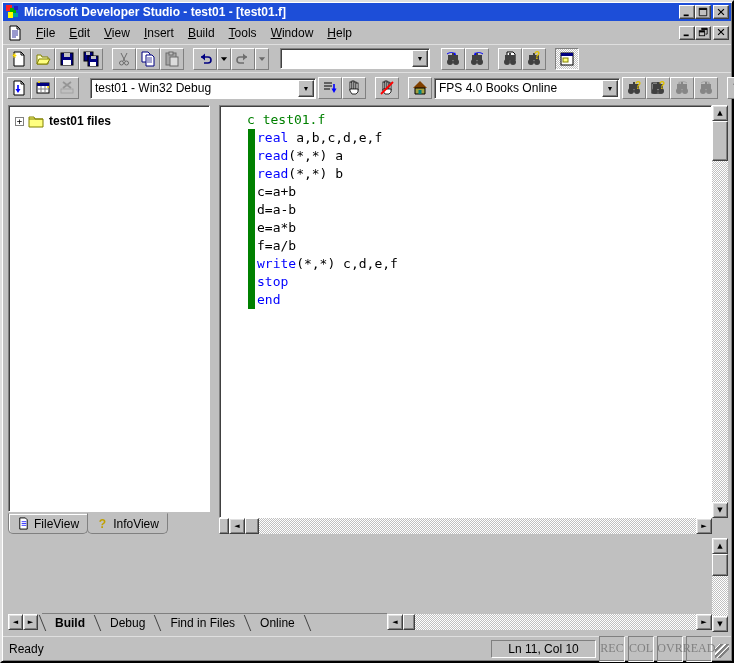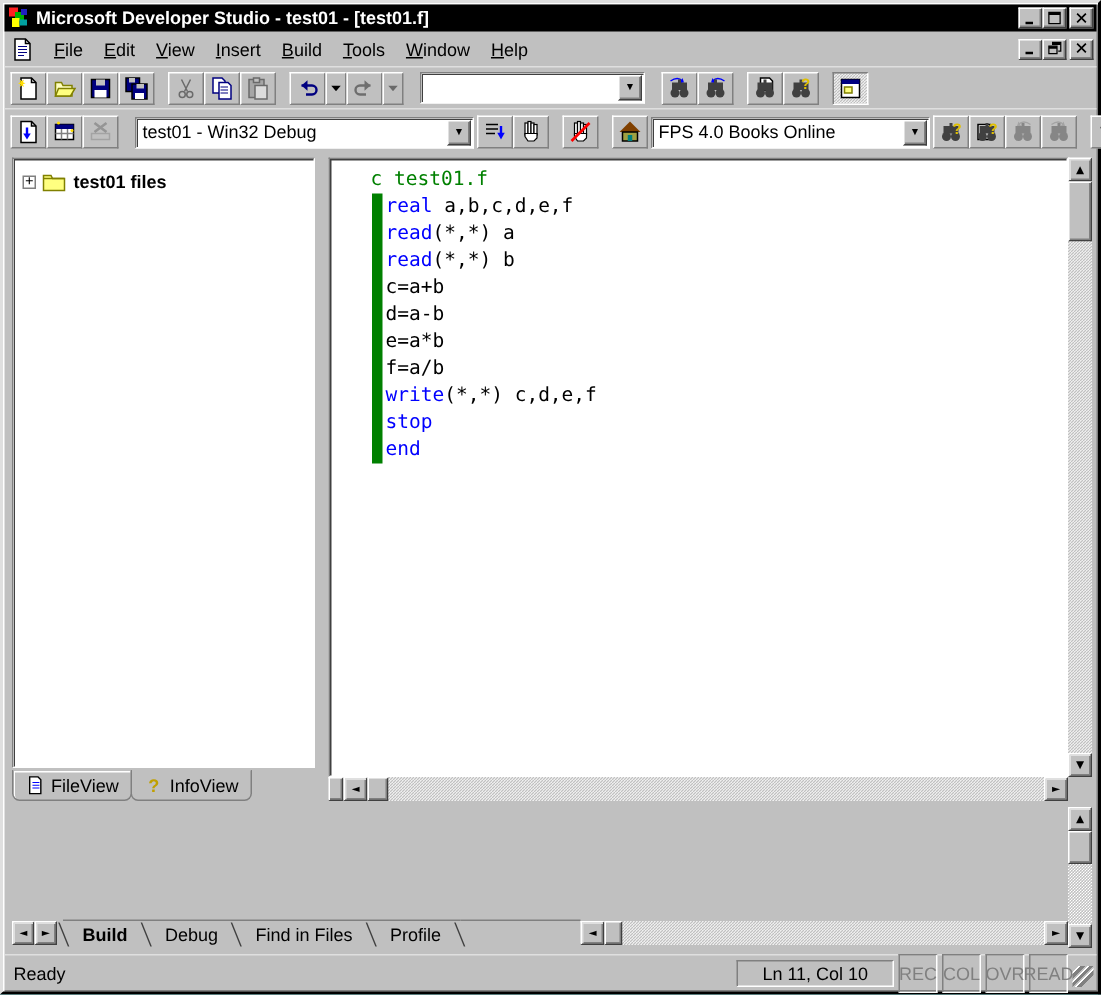--- a/index.html
+++ b/index.html
@@ -7,21 +7,21 @@
   body { font-family:"Liberation Sans", sans-serif; font-size:12px; background:#008080; }
 
   .window {
     width:734px; height:663px; background:#c0c0c0;
     border:2px solid; border-color:#dfdfdf #000 #000 #dfdfdf;
     box-shadow: inset 1px 1px 0 #fff, inset -1px -1px 0 #808080;
     display:flex; flex-direction:column; padding:1px;
   }
 
   
-  .titlebar { height:18px; background:#000000; display:flex; align-items:center; padding:1px 2px; flex:none; }
+  .titlebar { height:18px; background:#1d4ed8; display:flex; align-items:center; padding:1px 2px; flex:none; }
   .titlebar .logo { width:16px; height:16px; flex:none; margin-right:3px; }
   .titlebar .title { color:#fff; font-weight:bold; font-size:12px; flex:1; white-space:nowrap; overflow:hidden; }
   .win-btns { display:flex; gap:0; }
   .win-btn { width:16px; height:14px; background:#c0c0c0; border:1px solid; border-color:#fff #404040 #404040 #fff;
     box-shadow: inset -1px -1px 0 #808080; display:flex; align-items:center; justify-content:center; padding:0; }
   .win-btn svg { width:10px; height:10px; }
   .win-btn.gap { margin-left:2px; }
 
   
   .menubar { height:23px; display:flex; align-items:center; padding:0 2px; flex:none; }
@@ -124,21 +124,21 @@
   .out-hscroll { width:325px; display:flex; margin-top:1px; height:16px; }
   .out-hscroll .track { flex:1; }
   .out-hscroll .thumb { width:12px; height:16px; }
 
   
   .statusbar { height:24px; flex:none; display:flex; align-items:center; gap:3px; padding:2px 2px 2px 6px; border-top:1px solid #dfdfdf; }
   .sb-msg { flex:1; font-size:12px; }
   .sb-panel { height:18px; border:1px solid; border-color:#808080 #fff #fff #808080;
     display:flex; align-items:center; justify-content:center; font-size:12px; padding:0 6px; }
   .sb-panel.pos { width:105px; }
-  .sb-panel.dim { width:18px; color:#808080; padding:12px; }
+  .sb-panel.dim { width:18px; color:#808080; padding:12px;font-family:Liberation Serif, serif; }
   .grip { width:14px; height:14px; align-self:flex-end;
     background:linear-gradient(135deg, transparent 0 3px, #fff 3px 4px, #808080 4px 6px, transparent 6px 7px, #fff 7px 8px, #808080 8px 10px, transparent 10px 11px, #fff 11px 12px, #808080 12px 14px, transparent 14px); }
 </style>
 </head>
 <body>
 
 <div class="window">
 
   <div class="titlebar">
     <span class="logo">
@@ -596,21 +596,21 @@
       <button class="sb-btn tab-scroll">◄</button>
       <button class="sb-btn tab-scroll">►</button>
       <div class="out-tabs" id="outTabs">
           <span class="tab-slant"></span>
           <div class="out-tab active">Build</div>
           <span class="tab-slant"></span>
           <div class="out-tab">Debug</div>
           <span class="tab-slant"></span>
           <div class="out-tab">Find in Files</div>
           <span class="tab-slant"></span>
-          <div class="out-tab">Profile</div>
+          <div class="out-tab">Online</div>
           <span class="tab-slant"></span>
         </div>
       <div class="tabs-filler"></div>
       <div class="out-hscroll">
         <button class="sb-btn">◄</button>
         <div class="thumb"></div>
         <div class="track"></div>
         <button class="sb-btn">►</button>
       </div>
     </div>

